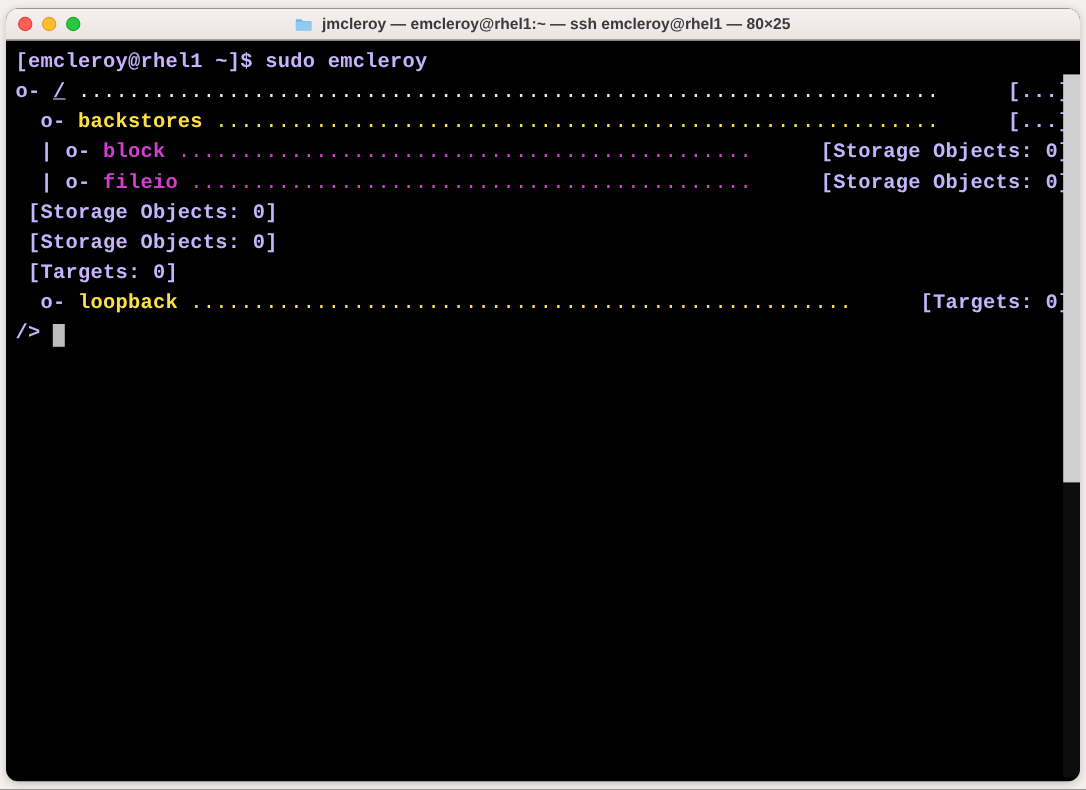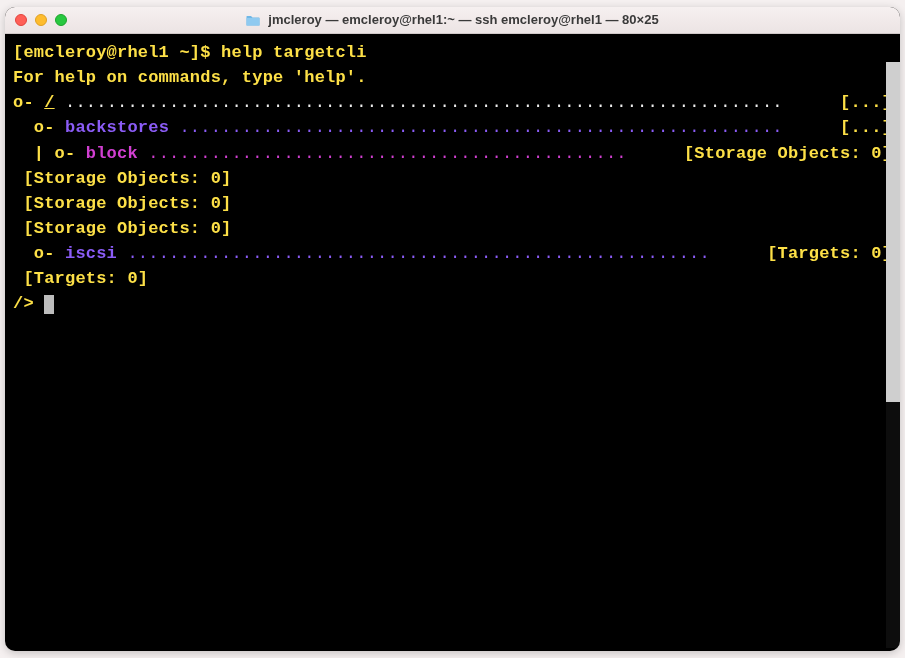--- a/index.html
+++ b/index.html
@@ -71,22 +71,22 @@
     padding: 6px 8px 6px 8px;
     position: relative;
     overflow: hidden;
   }
   .line {
     white-space: pre;
     font-family: Menlo, Monaco, "Courier New", monospace;
     letter-spacing: 0.2px;
   }
   .bold { font-weight: bold; }
-  .c-white { color: #fde047; }
-  .c-blue  { color: #8b5cf6; }
+  .c-white { color: #c4b5fd; }
+  .c-blue  { color: #fde047; }
   .c-magenta { color: #d13fd1; }
   .c-dim { color: #ededed; }
   .underline { text-decoration: underline; }
   .cursor {
     display: inline-block;
     width: 10px;
     height: 19px;
     background: #bdbdbd;
     vertical-align: text-bottom;
     margin-bottom: -1px;
@@ -136,41 +136,40 @@
           <path d="M0.5 4 H13.5 V11 a0.5 0.5 0 0 1 -0.5 0.5 H1 a0.5 0.5 0 0 1 -0.5 -0.5 Z" fill="#8fcaf0"></path>
         </svg>
       </span>
       <span>jmcleroy — emcleroy@rhel1:~ — ssh emcleroy@rhel1 — 80×25</span>
     </div>
   </div>
 
   <div class="content-wrap">
     <div class="terminal-body">
 
-      <div class="line"><span class="bold c-white">[emcleroy@rhel1 ~]$ </span><span class="bold c-white">help targetcli</span></div>
+      <div class="line"><span class="bold c-white">[emcleroy@rhel1 ~]$ </span><span class="bold c-white">sudo emcleroy</span></div>
 
-      <div class="line bold c-white">For help on commands, type 'help'.</div>
       <div class="line"></div>
 
 
       <div class="line row"><span class="left-seg"><span class="bold c-white">o- </span><span class="bold c-white underline">/</span><span class="c-dim"> .....................................................................</span></span><span class="right-seg bold c-white"> [...]</span></div>
 
       <div class="line row"><span class="left-seg"><span class="bold c-white">  o- </span><span class="bold c-blue">backstores</span><span class="c-blue"> ..........................................................</span></span><span class="right-seg bold c-white"> [...]</span></div>
 
       <div class="line row"><span class="left-seg"><span class="bold c-white">  | o- </span><span class="bold c-magenta">block</span><span class="c-magenta"> ..............................................</span></span><span class="right-seg bold c-white"> [Storage Objects: 0]</span></div>
 
-      <div class="line row"><span class="right-seg bold c-white"> [Storage Objects: 0]</span></div>
+      <div class="line row"><span class="left-seg"><span class="bold c-white">  | o- </span><span class="bold c-magenta">fileio</span><span class="c-magenta"> .............................................</span></span><span class="right-seg bold c-white"> [Storage Objects: 0]</span></div>
 
       <div class="line row"><span class="right-seg bold c-white"> [Storage Objects: 0]</span></div>
 
       <div class="line row"><span class="right-seg bold c-white"> [Storage Objects: 0]</span></div>
 
-      <div class="line row"><span class="left-seg"><span class="bold c-white">  o- </span><span class="bold c-blue">iscsi</span><span class="c-blue"> ........................................................</span></span><span class="right-seg bold c-white"> [Targets: 0]</span></div>
+      <div class="line row"><span class="right-seg bold c-white"> [Targets: 0]</span></div>
 
-      <div class="line row"><span class="right-seg bold c-white"> [Targets: 0]</span></div>
+      <div class="line row"><span class="left-seg"><span class="bold c-white">  o- </span><span class="bold c-blue">loopback</span><span class="c-blue"> .....................................................</span></span><span class="right-seg bold c-white"> [Targets: 0]</span></div>
 
       <div class="line bold c-white"><span>/&gt; </span><span class="cursor"></span></div>
     </div>
 
     <div class="scrollbar-track">
       <div class="scrollbar-thumb"></div>
     </div>
   </div>
 </div>
 

